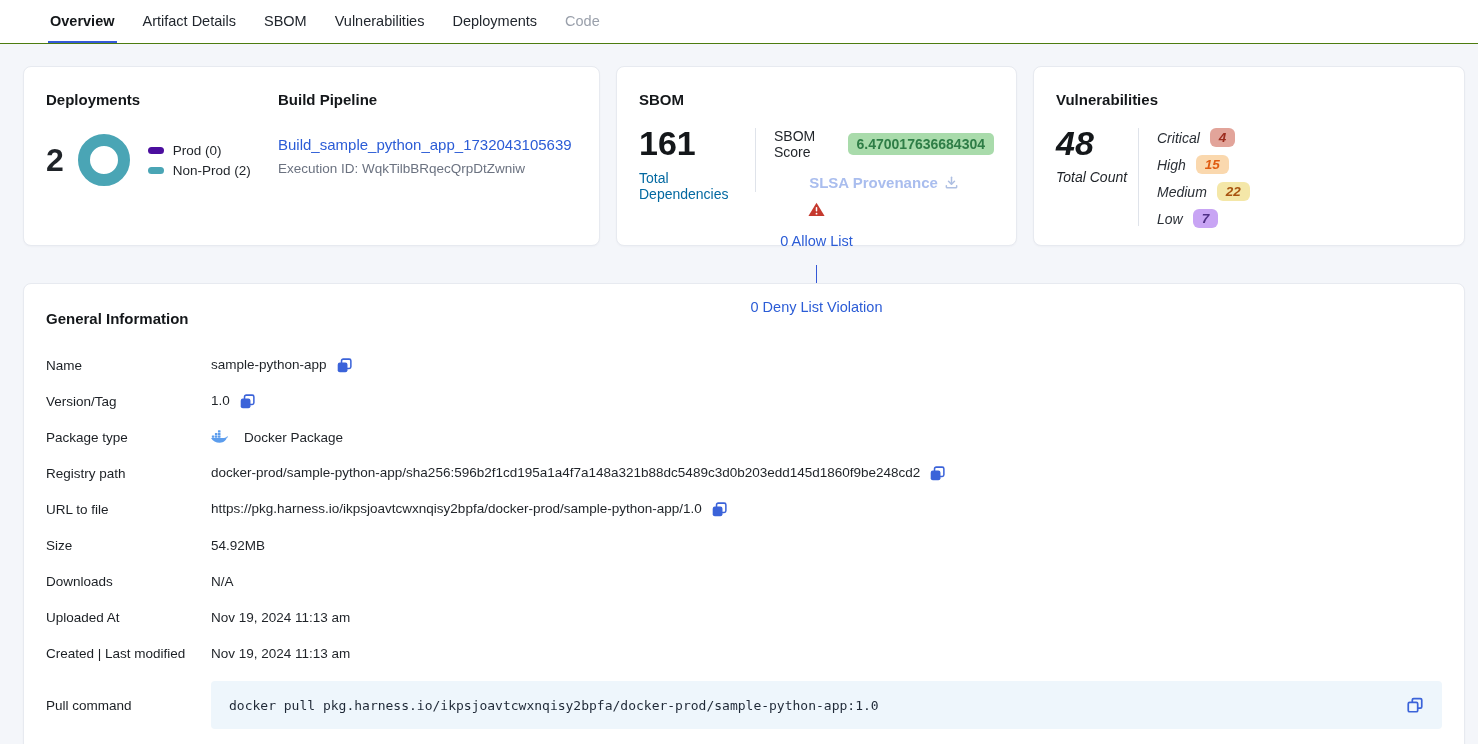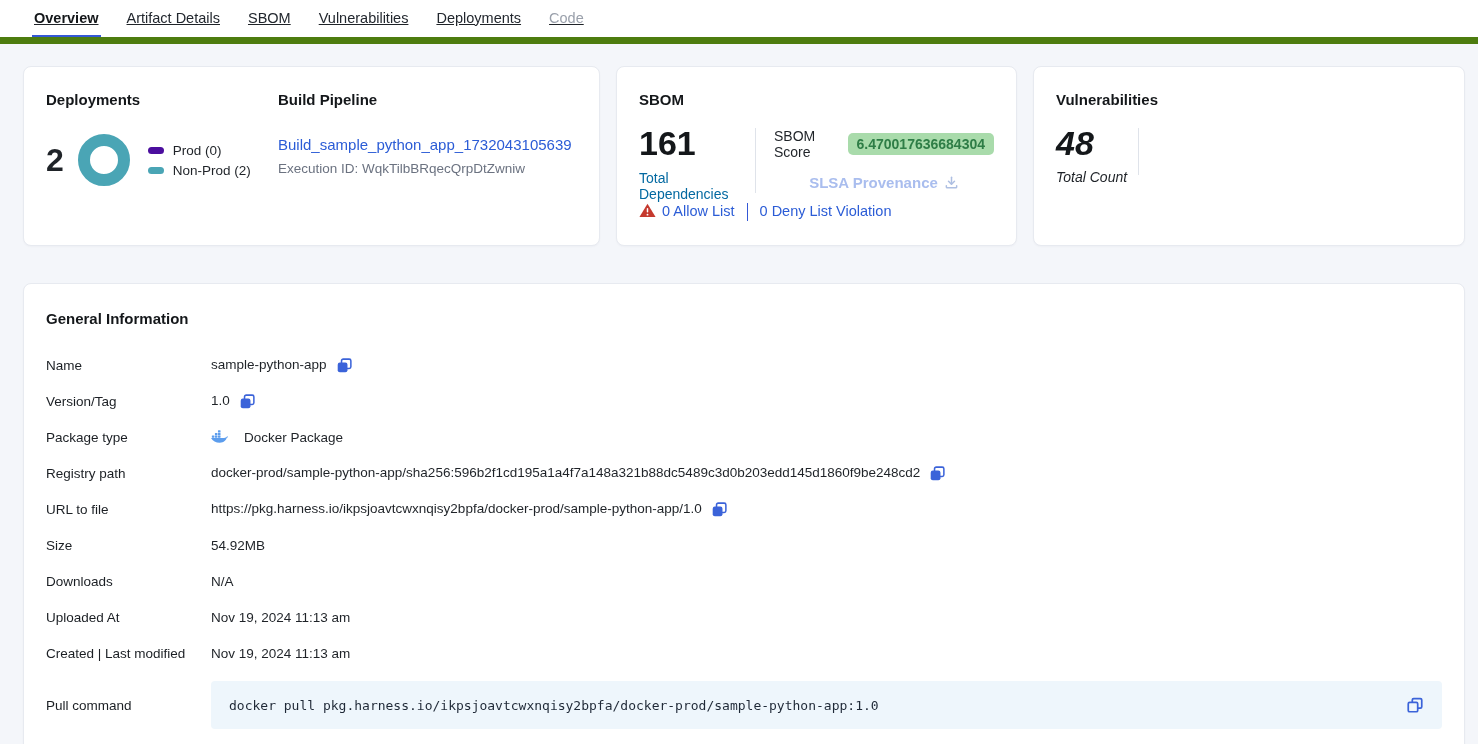--- a/index.html
+++ b/index.html
@@ -6,26 +6,25 @@
   html,body { width:1478px; height:744px; }
   body {
     font-family: "Liberation Sans", sans-serif;
     background:#f4f6fa;
     color:#1f2328;
     overflow:hidden;
   }
   
   .topbar {
     background:#fff;
-    border-bottom:7px solid #4d7c0f;
+    border-bottom:1px solid #4d7c0f;
     height:44px;
     display:flex;
     align-items:stretch;
-    padding-left:32px;
-    text-decoration:underline;
+    padding-left:48px;
   }
   .tab {
     display:flex; align-items:center;
     margin-right:24px;
     font-size:14.5px;
     color:#22272e;
     border-bottom:2px solid transparent;
     cursor:pointer;
     padding:0 2px;
   }
@@ -71,21 +70,21 @@
   .sbom-right { flex:1; padding-top:2px; }
   .score-row { display:flex; align-items:center; justify-content:flex-end; gap:8px; }
   .score-label { font-size:14px; color:#1f2328; }
   .score-pill {
     background:#a9dbab; color:#2e7d46;
     font-size:14px; font-weight:600;
     padding:3px 9px; border-radius:5px;text-align:right;
   }
   .slsa-row { display:flex; align-items:center; justify-content:center; gap:6px; margin-top:14px; }
   .slsa-link { font-size:15px; font-weight:600; color:#a9bdee; text-decoration:none; cursor:pointer; }
-  .sbom-bottom { display:flex; align-items:flex-start; gap:6px; }
+  .sbom-bottom { display:flex; align-items:center; gap:16px;flex-direction:column; }
   .blue-link { font-size:14.5px; color:#2b5cd6; text-decoration:none; cursor:pointer; }
   .pipe { width:1px; height:18px; background:#3458d6; margin:0 6px; }
   
   .card-vulns { flex:1; height:180px; padding:24px 22px; }
   .vulns-body { display:flex; margin-top:18px;font-style:italic; }
   .vulns-left { width:82px; }
   .vulns-total-label { font-size:14px; color:#1f2328; margin-top:9px; }
   .sev-list { padding-top:2px; }
   .sev-row { display:flex; align-items:center; margin-bottom:8px; font-size:14px; color:#2a2f36; }
   .sev-pill { margin-left:10px; font-size:13.5px; font-weight:600; padding:2px 9px; border-radius:6px; }
@@ -207,20 +206,38 @@
   </section>
 
   <section class="card card-vulns">
     <div class="card-title">Vulnerabilities</div>
     <div class="vulns-body">
       <div class="vulns-left">
         <div class="big-number">48</div>
         <div class="vulns-total-label">Total Count</div>
       </div>
       <div class="vdivider"></div>
+      <div class="sev-list">
+        <div class="sev-row">
+          <span>Critical</span>
+          <span class="sev-pill sev-critical">4</span>
+        </div>
+        <div class="sev-row">
+          <span>High</span>
+          <span class="sev-pill sev-high">15</span>
+        </div>
+        <div class="sev-row">
+          <span>Medium</span>
+          <span class="sev-pill sev-medium">22</span>
+        </div>
+        <div class="sev-row">
+          <span>Low</span>
+          <span class="sev-pill sev-low">7</span>
+        </div>
+      </div>
     </div>
   </section>
 </div>
 
 <section class="card card-general">
   <div class="gi-title">General Information</div>
 
   <div class="gi-row">
     <div class="gi-label">Name</div>
     <div class="gi-value">

